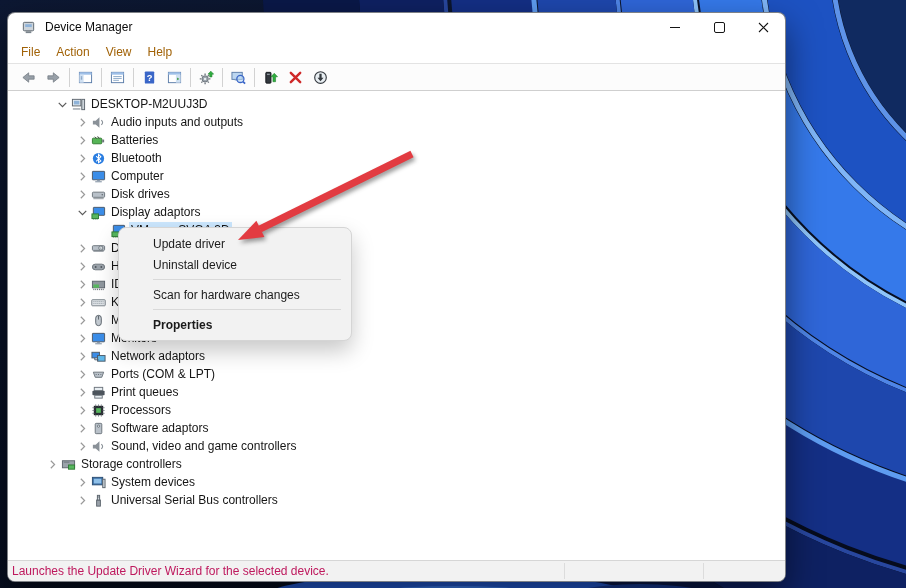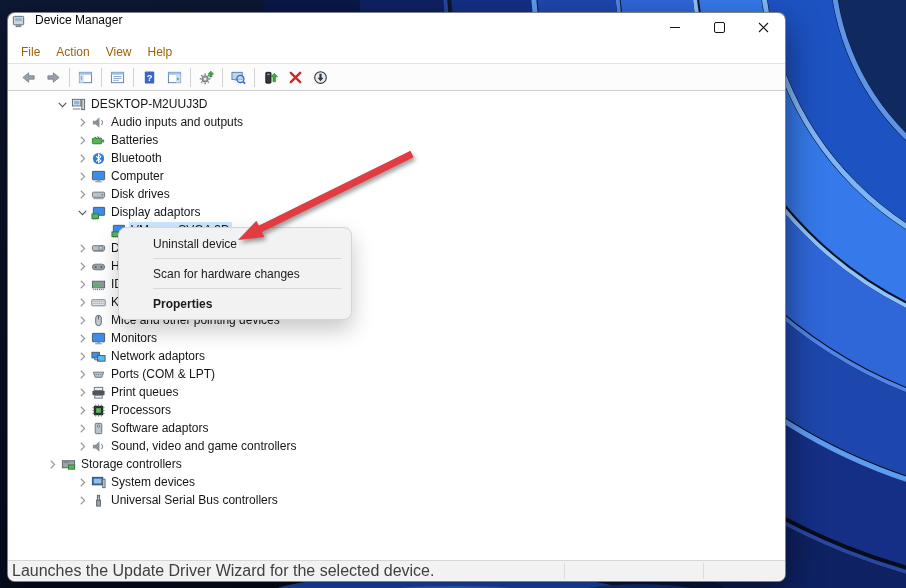--- a/index.html
+++ b/index.html
@@ -11,21 +11,21 @@
   }
   .wallpaper{position:absolute;left:0;top:0;width:906px;height:588px;z-index:0;}
 
   
   .window{
     position:absolute;left:7px;top:12px;width:779px;height:570px;z-index:10;
     background:#ffffff;border:1px solid rgba(20,25,35,.55);border-radius:8px;
     box-shadow:0 14px 34px rgba(0,0,0,.5);
     display:flex;flex-direction:column;overflow:hidden;box-sizing:border-box;
   }
-  .titlebar{height:28px;display:flex;padding-left:3px;flex:0 0 auto;}
+  .titlebar{height:28px;display:flex;align-items:center;padding-left:13px;flex:0 0 auto;}
   .title-icon{width:16px;height:16px;display:flex;align-items:center;}
   .title-text{font-size:12px;color:#0a0a0a;margin-left:8px;}
   .win-controls{margin-left:auto;display:flex;height:100%;}
   .win-btn{width:44px;height:100%;display:flex;align-items:center;justify-content:center;}
   .glyph-min{width:10px;height:1px;background:#151515;}
   .glyph-max{width:9px;height:9px;border:1px solid #151515;border-radius:2px;}
 
   .menubar{height:22px;display:flex;align-items:center;padding-left:5px;flex:0 0 auto;}
   .menu-item{font-size:12px;color:#a16207;padding:2px 8px;text-align:center;}
 
@@ -40,21 +40,21 @@
   .tree-row{height:18px;display:flex;align-items:center;box-sizing:border-box;}
   .chev{width:16px;height:16px;display:flex;align-items:center;justify-content:center;flex:0 0 auto;}
   .ticon{width:16px;height:16px;display:flex;align-items:center;justify-content:center;margin-right:3px;flex:0 0 auto;}
   .tree-label{font-size:12px;color:#151515;white-space:nowrap;padding:1px 2px;}
   .tree-label.selected{background:var(--sel,#cce8ff);}
 
   .statusbar{
     height:21px;flex:0 0 auto;background:#f2f2f2;border-top:1px solid #d6d6d6;
     display:flex;align-items:center;padding-left:4px;position:relative;box-sizing:border-box;
   }
-  .status-text{font-size:16px;color:#404040;white-space:nowrap;}
+  .status-text{font-size:12px;color:#be185d;white-space:nowrap;}
   .status-div{position:absolute;top:2px;bottom:2px;width:1px;background:#dcdcdc;}
   .status-div.d1{left:556px;} .status-div.d2{left:695px;}
 
   
   .context-menu{
     position:absolute;left:118px;top:227px;width:234px;z-index:50;
     background:#f2f2f2;border:1px solid #d5d5d5;border-radius:8px;
     box-shadow:0 10px 22px rgba(0,0,0,.22);
     padding:5px 0;box-sizing:border-box;
   }
@@ -574,20 +574,21 @@
     </div>
 
   <div class="statusbar">
     <span class="status-text">Launches the Update Driver Wizard for the selected device.</span>
     <div class="status-div d1"></div>
     <div class="status-div d2"></div>
   </div>
 </div>
 
 <div class="context-menu" id="ctxmenu">
+    <div class="ctx-item">Update driver</div>
     <div class="ctx-item">Uninstall device</div>
     <div class="ctx-sep"></div>
     <div class="ctx-item">Scan for hardware changes</div>
     <div class="ctx-sep"></div>
     <div class="ctx-item bold">Properties</div>
   </div>
 
 <svg class="annotation" viewBox="0 0 906 588">
   <g style="filter:drop-shadow(2px 3px 2px rgba(40,40,40,.45))">
     <line class="arrow-stroke" x1="412" y1="154" x2="260" y2="229" stroke="#e23b41" stroke-width="7"></line>

